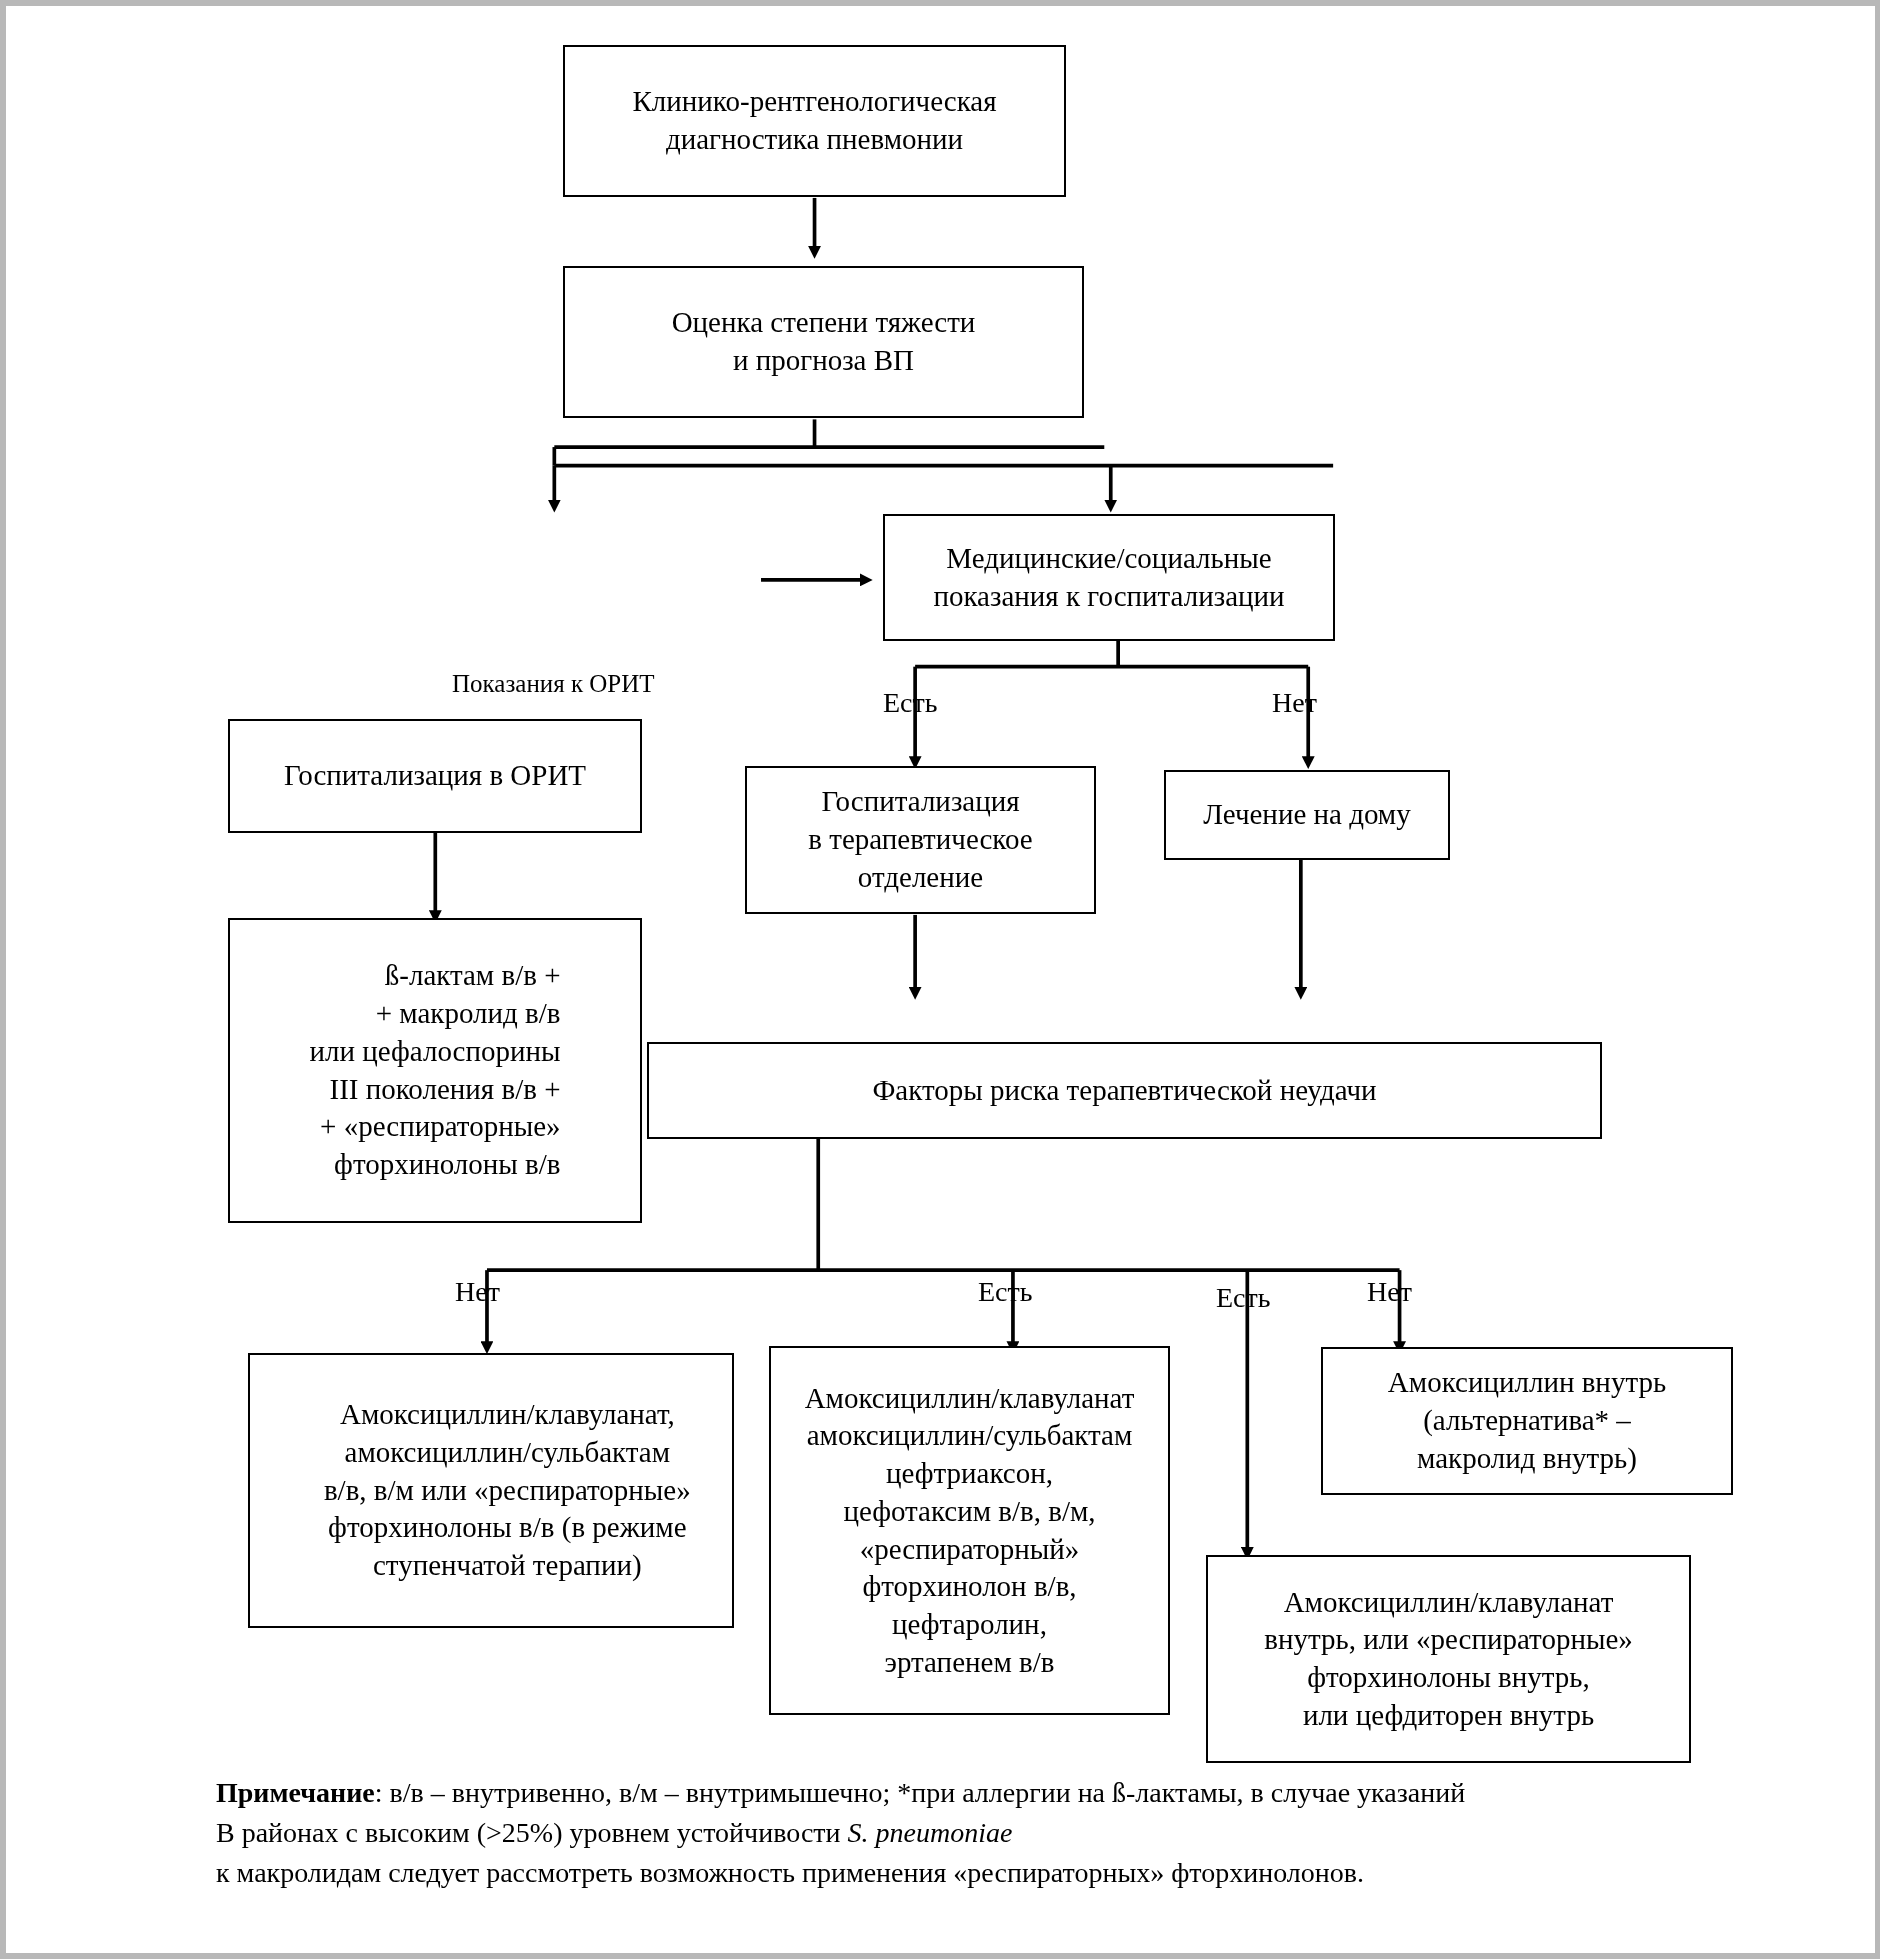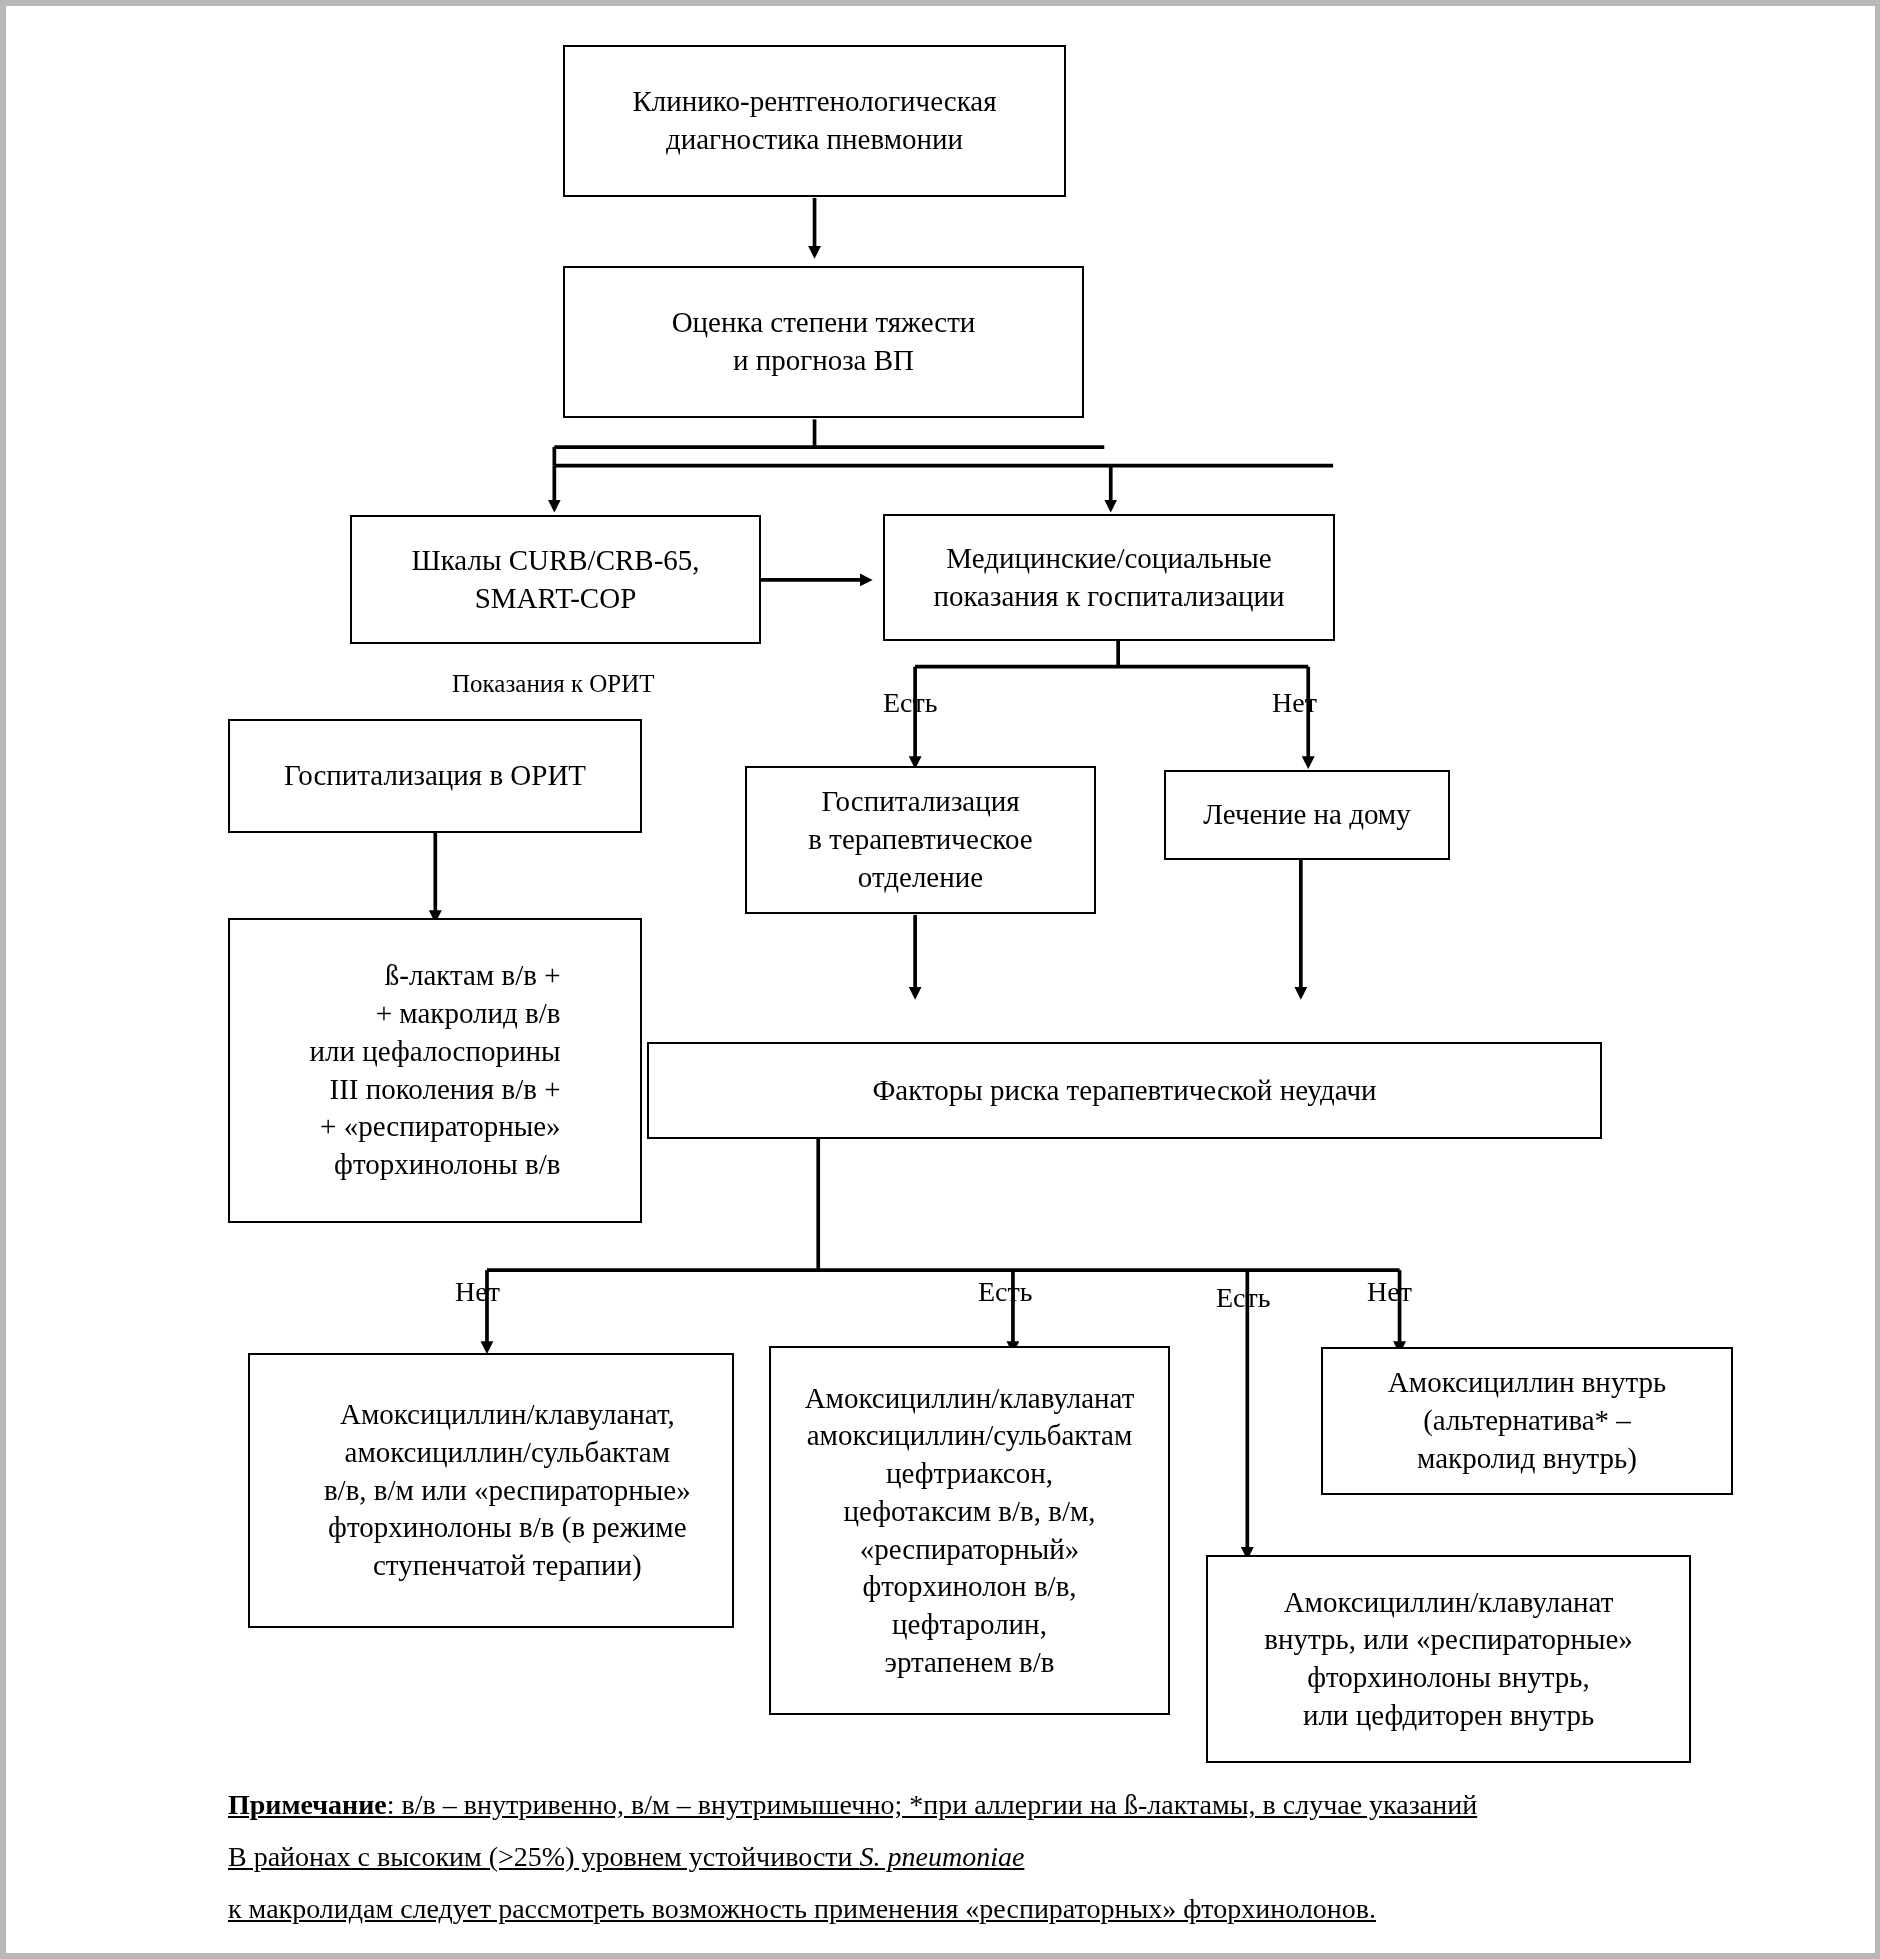--- a/index.html
+++ b/index.html
@@ -57,21 +57,21 @@
     white-space: nowrap;
   }
   #note {
     position: absolute;
     left: 210px;
     top: 1767px;
     width: 1569px;
     font-size: 28px;
     line-height: 1.42;
   }
-  #note p { margin: 12px; text-decoration: underline; }
+  #note p { margin: 0; }
   #note b { font-weight: bold; }
   #note i { font-style: italic; }
   svg.lines {
     position: absolute;
     left: 0; top: 0;
     width: 1881px;
     height: 1959px;
     pointer-events: none;
   }
 </style>
@@ -123,24 +123,20 @@
     <div class="box" style="left:557px; top:39px; width:503px; height:152px;">
       <span class="txt">Клинико-рентгенологическая
 диагностика пневмонии</span>
     </div>
 
     <div class="box" style="left:557px; top:260px; width:521px; height:152px;">
       <span class="txt">Оценка степени тяжести
 и прогноза ВП</span>
     </div>
 
-    <div class="box" style="left:344px; top:509px; width:411px; height:129px;">
-      <span class="txt">Шкалы CURB/CRB-65,
-SMART-COP</span>
-    </div>
 
     <div class="box" style="left:877px; top:508px; width:452px; height:127px;">
       <span class="txt">Медицинские/социальные
 показания к госпитализации</span>
     </div>
 
     <div class="free-label" style="left:446px; top:665px;">Показания к ОРИТ</div>
 
     <div class="edge-label" style="left:877px; top:683px;">Есть</div>
 

